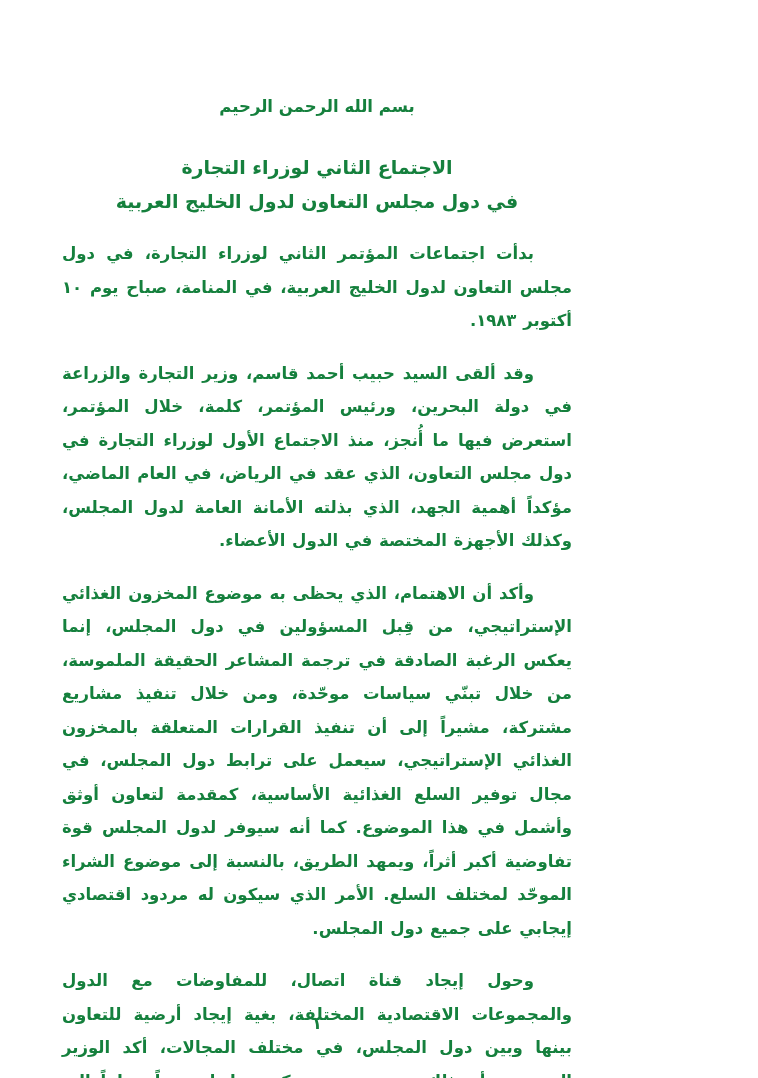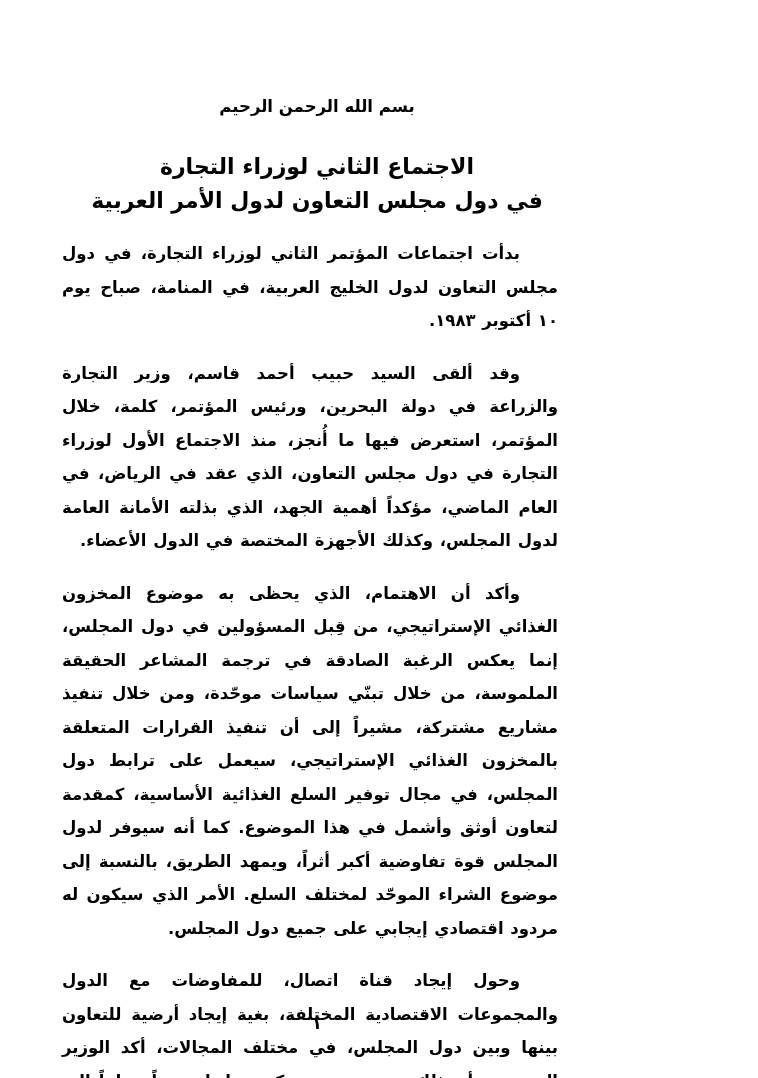--- a/index.html
+++ b/index.html
@@ -5,48 +5,48 @@
   html, body {
     margin: 0;
     padding: 0;
     background: #ffffff;
   }
   .page {
     position: relative;
     width: 634px;
     height: 1078px;
     background: #ffffff;
-    color: #000000;
+    color: #15803d;
     font-family: "DejaVu Sans", sans-serif;
     font-weight: bold;
     overflow: hidden;
   }
   .content {
     direction: rtl;
     padding: 0 62px;
   }
   .bismillah {
     padding-top: 95px;
     text-align: center;
     font-size: 16.5px;
     line-height: 24px;
   }
   .title-block {
     margin-top: 31px;
     text-align: center;
   }
   .title-line {
-    font-size: 22px;
+    font-size: 19px;
     line-height: 34px;
   }
   .body-block {
     margin-top: 12px;
   }
   .para {
-    margin: 0 14px 0 0;
+    margin: 0 0 0 0;
     margin-top: 19px;
     font-size: 16.5px;
     line-height: 33.5px;
     text-align: justify;
     text-indent: 38px; 
     word-spacing: 1px;
   }
   .page-number {
     position: absolute;
     left: 0;
@@ -60,21 +60,21 @@
 </head>
 <body>
 
 <div class="page">
   <div class="content">
 
     <div class="bismillah">بسم الله الرحمن الرحيم</div>
 
     <div class="title-block">
       <div class="title-line">الاجتماع الثاني لوزراء التجارة</div>
-      <div class="title-line">في دول مجلس التعاون لدول الأمر العربية</div>
+      <div class="title-line">في دول مجلس التعاون لدول الخليج العربية</div>
     </div>
 
     <div class="body-block">
       <p class="para">بدأت اجتماعات المؤتمر الثاني لوزراء التجارة، في دول مجلس التعاون لدول الخليج العربية، في المنامة، صباح يوم ١٠ أكتوبر ١٩٨٣.</p>
       <p class="para">وقد ألقى السيد حبيب أحمد قاسم، وزير التجارة والزراعة في دولة البحرين، ورئيس المؤتمر، كلمة، خلال المؤتمر، استعرض فيها ما أُنجز، منذ الاجتماع الأول لوزراء التجارة في دول مجلس التعاون، الذي عقد في الرياض، في العام الماضي، مؤكداً أهمية الجهد، الذي بذلته الأمانة العامة لدول المجلس، وكذلك الأجهزة المختصة في الدول الأعضاء.</p>
       <p class="para">وأكد أن الاهتمام، الذي يحظى به موضوع المخزون الغذائي الإستراتيجي، من قِبل المسؤولين في دول المجلس، إنما يعكس الرغبة الصادقة في ترجمة المشاعر الحقيقة الملموسة، من خلال تبنّي سياسات موحّدة، ومن خلال تنفيذ مشاريع مشتركة، مشيراً إلى أن تنفيذ القرارات المتعلقة بالمخزون الغذائي الإستراتيجي، سيعمل على ترابط دول المجلس، في مجال توفير السلع الغذائية الأساسية، كمقدمة لتعاون أوثق وأشمل في هذا الموضوع. كما أنه سيوفر لدول المجلس قوة تفاوضية أكبر أثراً، ويمهد الطريق، بالنسبة إلى موضوع الشراء الموحّد لمختلف السلع. الأمر الذي سيكون له مردود اقتصادي إيجابي على جميع دول المجلس.</p>
       <p class="para">وحول إيجاد قناة اتصال، للمفاوضات مع الدول والمجموعات الاقتصادية المختلفة، بغية إيجاد أرضية للتعاون بينها وبين دول المجلس، في مختلف المجالات، أكد الوزير البحريني، أن ذلك سيعود بمردود كبير علينا جميعاً، نظراً إلى الدور المؤثر، الذي يمكن أن تؤديه، كقوة مفاوضة ذات ثقل ووزن، الأمر الذي سيحقق لنا فوائد كبيرة، في مختلف المجالات التجارية.</p>
     </div>
   </div>
 

